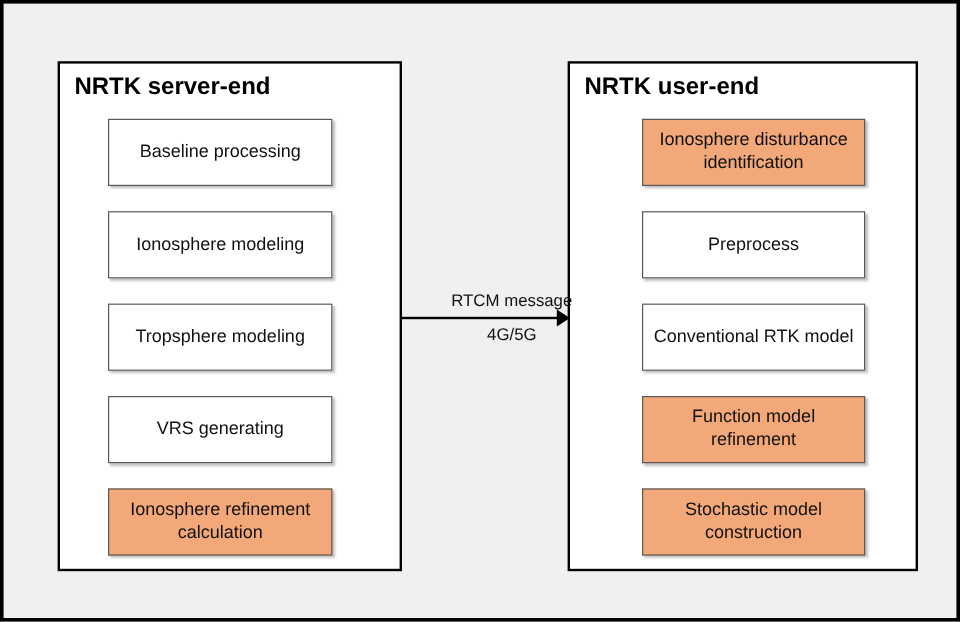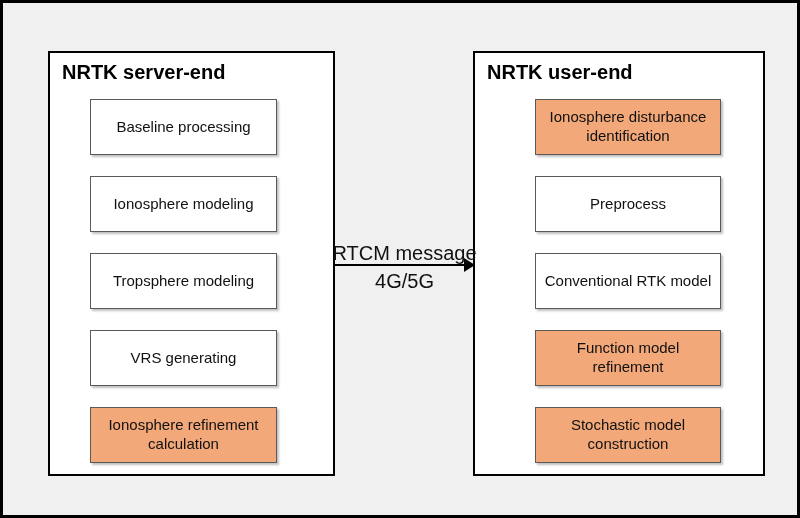--- a/index.html
+++ b/index.html
@@ -71,24 +71,24 @@
     left: 461px;
     top: 255px;
     width: 0;
     height: 0;
     border-left: 11px solid #000000;
     border-top: 7px solid transparent;
     border-bottom: 7px solid transparent;
   }
   .arrow-label {
     position: absolute;
-    left: 328px;
+    left: 350px;
     width: 147px;
     text-align: center;
-    font-size: 20px;
+    font-size: 14px;
     color: #111111;
     white-space: nowrap;
   }
   #arrow-label-top { top: 239px; }
   #arrow-label-bottom { top: 267px; }
 </style>
 </head>
 <body>
 
 <div id="page" style="--highlight: #f2a878; --box-fill: #ffffff; --bg: #f0f0f0;">

